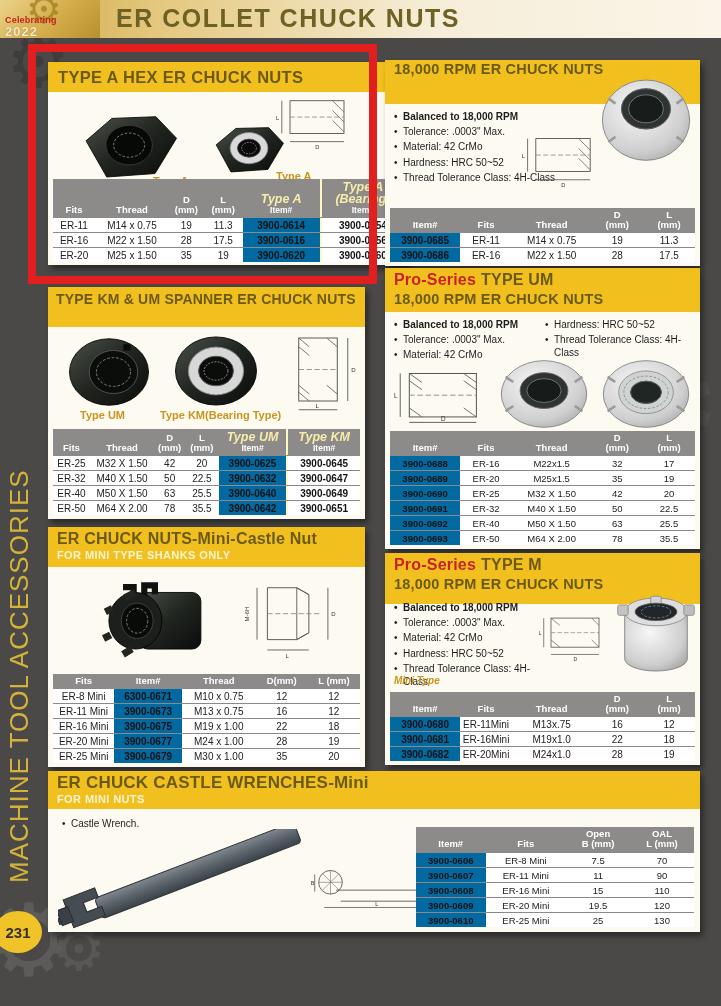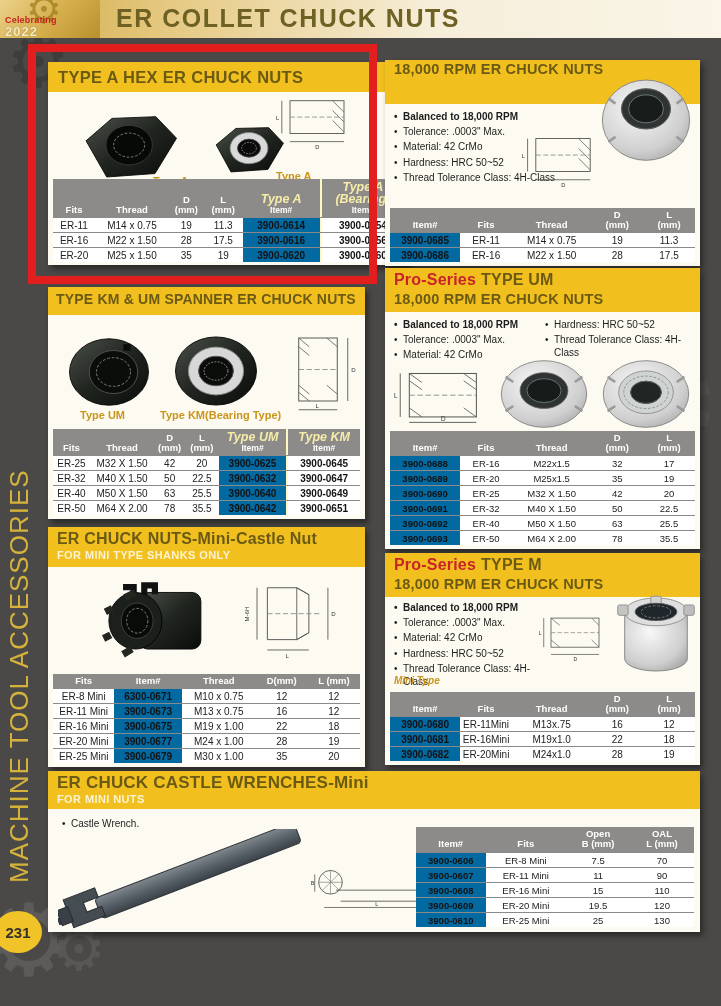--- a/index.html
+++ b/index.html
@@ -36,21 +36,21 @@
   
   .panel{position:absolute;background:var(--panel_bg,#FCFAF1);z-index:1;
     box-shadow:3px 4px 6px rgba(0,0,0,.45);}
   .phead{background:var(--accent,#F2C01E);color:var(--accent_text,#6B5A14);font-weight:700;
     position:absolute;left:0;top:0;right:0;}
   .ph-line1{font-size:16px;line-height:20px;padding:2px 6px 0 9px;letter-spacing:.2px;}
   .ph-line1 .brand{color:var(--brand_red,#C8232B);margin-right:5px;}
   .ph-line2{font-size:14.5px;line-height:18px;padding:0 6px 3px 9px;letter-spacing:.2px;}
   .ph-sub{font-size:11px;line-height:13px;padding:0 6px 3px 9px;color:#FBF3D2;letter-spacing:.4px;}
   .s1-head{height:30px;font-size:16.5px;line-height:30px;padding-left:10px;letter-spacing:.3px;}
-  .s3-head{height:28px;font-size:14px;line-height:24px;padding-left:8px;letter-spacing:.2px;}
+  .s3-head{height:40px;font-size:14px;line-height:24px;padding-left:8px;letter-spacing:.2px;}
 
   .goldlabel{position:absolute;color:var(--gold_label,#C9951B);font-weight:700;font-size:11px;line-height:12px;}
   .bullets{position:absolute;font-size:10px;color:#1d1d1d;line-height:1.32;}
   .bullet{padding-left:9px;position:relative;margin-bottom:2px;}
   .bullet::before{content:"\2022";position:absolute;left:0;top:0;}
   .bullet.b1{font-weight:700;}
   .minitype{position:absolute;font-size:10px;font-weight:700;font-style:italic;
     color:var(--gold_label,#C9951B);}
 
   
@@ -487,21 +487,21 @@
           <div class="t-c c0">ER-25 Mini</div>
           <div class="t-c c1 bold shade">3900-0679</div>
           <div class="t-c c2">M30 x 1.00</div>
           <div class="t-c c3">35</div>
           <div class="t-c c4">20</div>
         </div>
       </div>
   </section>
 
   <section class="panel p6">
-    <div class="phead" style="height:44px">
+    <div class="phead" style="height:51px">
       <div class="ph-line1">
         <span class="brand">Pro-Series</span><span>TYPE M</span>
       </div>
       <div class="ph-line2">18,000 RPM ER CHUCK NUTS</div>
     </div>
     <div class="bullets" style="left:9px;top:48px;width:160px">
         <div class="bullet b1">Balanced to 18,000 RPM</div>
         <div class="bullet">Tolerance:  .0003" Max.</div>
         <div class="bullet">Material: 42 CrMo</div>
         <div class="bullet">Hardness: HRC 50~52</div>

